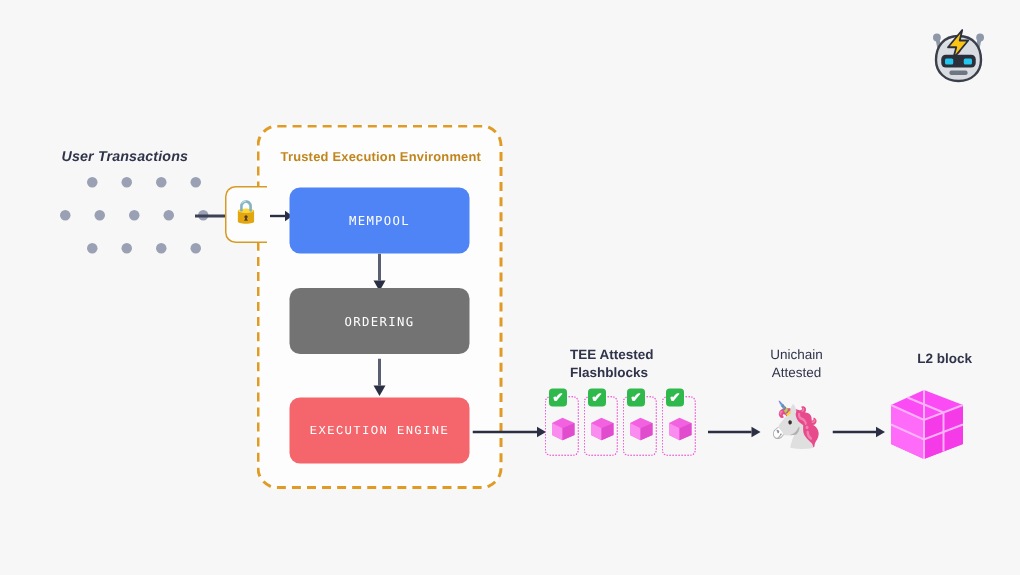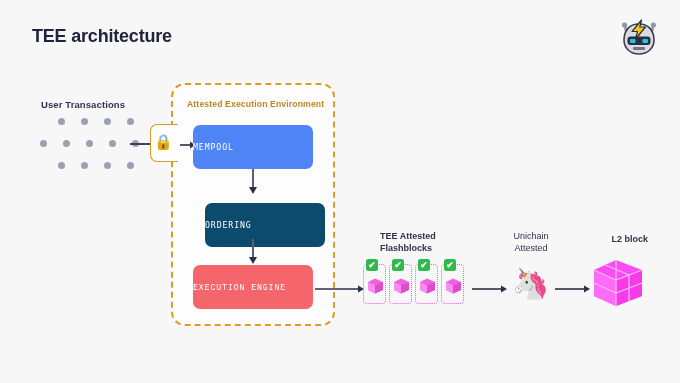--- a/index.html
+++ b/index.html
@@ -19,20 +19,21 @@
   }
 
   
   .logo{position:absolute;left:615px;top:14px;width:48px;height:48px;}
 
   
   .ut-label{
     position:absolute;left:41px;top:99px;
     font-size:9.5px;font-weight:bold;color:#30344a;
     letter-spacing:0.1px;
+    font-style:italic;
   }
   .dots{position:absolute;left:40px;top:118px;width:108px;height:52px;}
   .dot{position:absolute;width:7px;height:7px;border-radius:50%;background:#9aa1b4;}
 
   
   .line-dots{
     position:absolute;left:130px;top:143px;width:24px;height:2px;background:#3c4156;
   }
 
   
@@ -56,26 +57,26 @@
   }
   .lock-glyph{
     position:absolute;left:154px;top:131px;width:20px;height:22px;
     font-size:15px;line-height:22px;text-align:center;
   }
   .arrow-lock{position:absolute;left:180px;top:137px;width:16px;height:12px;}
 
   
   .stage{
     position:absolute;left:193px;width:120px;height:44px;border-radius:7px;
-    display:flex;align-items:center;
+    display:flex;align-items:center;justify-content:center;
     color:#ffffff;font-family:"DejaVu Sans Mono","Liberation Mono",monospace;
     font-size:8.2px;letter-spacing:0.9px;
   }
   .stage.mempool{top:125px;background:#4e84f5;}
-  .stage.ordering{top:203px;background:#0c4a6e;margin-left:12px;}
+  .stage.ordering{top:192px;background:#737373;}
   .stage.execution{top:265px;background:#f4666b;font-family:Liberation Mono, monospace;}
 
   .varrow{position:absolute;left:246px;width:14px;height:26px;}
   .varrow.a1{top:169px;}
   .varrow.a2{top:239px;}
 
   
   .harrow-exec{position:absolute;left:315px;top:281px;width:50px;height:12px;}
 
   
@@ -110,21 +111,20 @@
     position:absolute;left:578px;top:234px;width:70px;text-align:right;
     font-size:9px;font-weight:bold;color:#30344a;
   }
   .l2-block{position:absolute;left:592px;top:258px;width:52px;height:50px;}
 </style>
 </head>
 <body>
 
 <div class="canvas">
 
-  <div class="title">TEE architecture</div>
 
   <div class="logo">
     <svg width="48" height="48" viewBox="0 0 48 48">
 
       <path d="M12 22 L10 12" stroke="#8e98a8" stroke-width="2.6" stroke-linecap="round" fill="none"></path>
       <circle cx="9.6" cy="11" r="2.6" fill="#8e98a8"></circle>
       <path d="M36 22 L38 12" stroke="#8e98a8" stroke-width="2.6" stroke-linecap="round" fill="none"></path>
       <circle cx="38.4" cy="11" r="2.6" fill="#8e98a8"></circle>
 
       <path d="M24 10 C34 10 39 17 39 26 C39 34 33 40 24 40 C15 40 9 34 9 26 C9 17 14 10 24 10 Z" fill="#d9dde2" stroke="#3a3f4a" stroke-width="1.6"></path>
@@ -159,21 +159,21 @@
     <span class="dot" style="left:41px;top:44px;"></span>
     <span class="dot" style="left:64px;top:44px;"></span>
     <span class="dot" style="left:87px;top:44px;"></span>
   </div>
   <div class="line-dots"></div>
 
   <div class="tee"></div>
   <div class="notch-mask"></div>
   <div class="lock-tab"></div>
   <div class="lock-glyph">🔒</div>
-  <div class="tee-label">Attested Execution Environment</div>
+  <div class="tee-label">Trusted Execution Environment</div>
 
   <div class="arrow-lock">
     <svg width="16" height="12" viewBox="0 0 16 12">
       <line x1="0" y1="6" x2="10" y2="6" stroke="#2b2f44" stroke-width="1.6"></line>
       <path d="M10 2.5 L15 6 L10 9.5 Z" fill="#2b2f44"></path>
     </svg>
   </div>
 
   <div class="stage mempool">
     <span>MEMPOOL</span>

